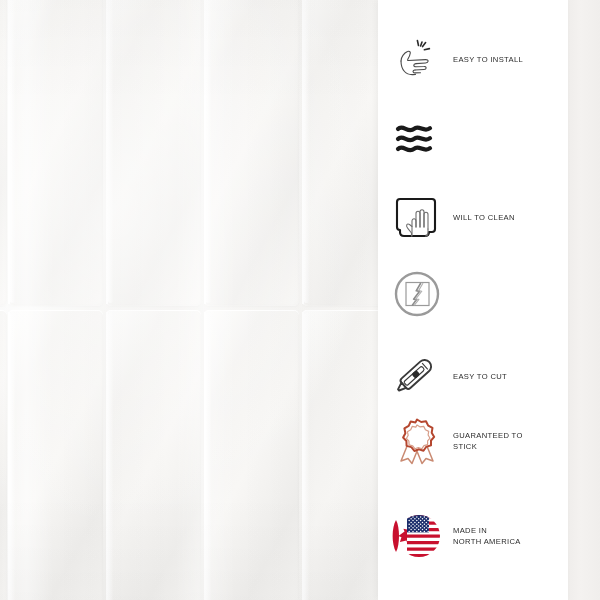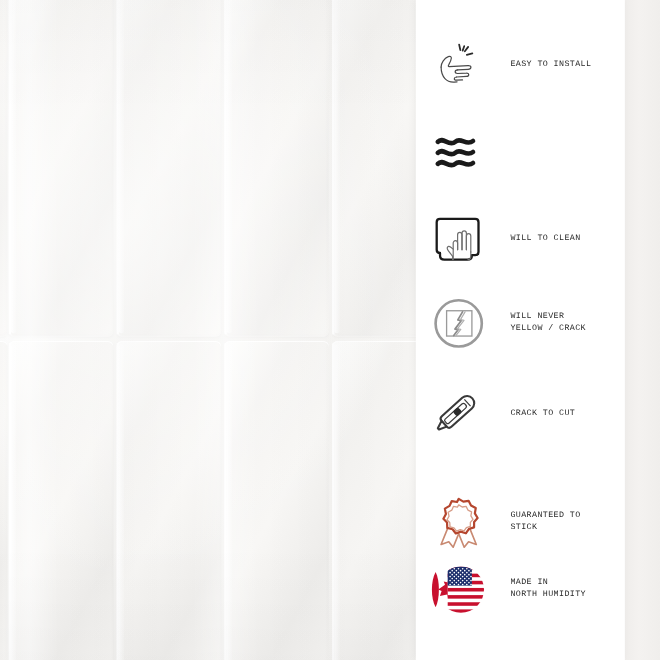--- a/index.html
+++ b/index.html
@@ -132,23 +132,23 @@
     height: 62px;
     display: flex;
     align-items: center;
     justify-content: center;
   }
   .feature-label {
     font-size: 7.6px;
     line-height: 1.45;
     letter-spacing: 0.35px;
     color: #2b2b2b;
-    font-family: Liberation Mono, monospace;
+    font-family: Liberation Sans, sans-serif;
     white-space: pre-line;
-    margin-left: 16px;
+    margin-left: 5px;
   }
 </style>
 </head>
 <body>
 
 <div id="root">
 
   <div class="tile-wall">
 
     <div class="tile" style="left:-88px;  top:-14px; width:95px;  height:320px;"></div>
@@ -223,40 +223,38 @@
 
       <div class="feature-row" style="top:263px;">
         <div class="feature-icon">
           <svg width="56" height="56" viewBox="0 0 56 56" aria-hidden="true">
             <circle cx="28" cy="28" r="21" fill="none" stroke="#9a9a9a" stroke-width="2.4"></circle>
             <rect x="17" y="16.5" width="23" height="23" fill="#ffffff" stroke="#9a9a9a" stroke-width="1.2"></rect>
             <path d="M31.5 17.5 L27.2 24.8 L30.4 25.4 L24.6 33.2 L27.6 33.6 L23.5 39" fill="none" stroke="#8c8c8c" stroke-width="1.6" stroke-linejoin="round" stroke-linecap="round"></path>
             <path d="M33.8 17.5 L29.6 24.6 L32.8 25.2 L26.8 33.0 L29.9 33.4 L25.6 38.8" fill="none" stroke="#b0b0b0" stroke-width="1.1" stroke-linejoin="round" stroke-linecap="round"></path>
           </svg>
         </div>
-        <div class="feature-label">WILL NEVER
-YELLOW / CRACK</div>
       </div>
 
       <div class="feature-row" style="top:345px;">
         <div class="feature-icon">
           <svg width="56" height="56" viewBox="0 0 56 56" aria-hidden="true">
             <g transform="rotate(-42 28 28)">
               <path d="M12 22.5 C12 20.8 13.3 19.5 15 19.5 L40 19.5 C43.6 19.5 46.5 22.3 46.5 26 C46.5 29.7 43.6 32.5 40 32.5 L15 32.5 C13.3 32.5 12 31.2 12 29.5 Z" fill="#ffffff" stroke="#3a3a3a" stroke-width="1.9" stroke-linejoin="round"></path>
               <path d="M12 22.5 L5 25.2 L5 26.8 L12 29.5 Z" fill="#ffffff" stroke="#3a3a3a" stroke-width="1.9" stroke-linejoin="round"></path>
               <path d="M15.5 23.5 L36 23.5 C37.2 23.5 38 24.4 38 25.5 L38 26.5 C38 27.6 37.2 28.5 36 28.5 L15.5 28.5 C14.6 28.5 14 27.9 14 27 L14 25 C14 24.1 14.6 23.5 15.5 23.5 Z" fill="none" stroke="#3a3a3a" stroke-width="1.1"></path>
               <rect x="25" y="23.0" width="6.5" height="6" rx="1.8" fill="#2b2b2b"></rect>
               <line x1="40.5" y1="21.8" x2="40.5" y2="30.2" stroke="#3a3a3a" stroke-width="1.1"></line>
             </g>
           </svg>
         </div>
-        <div class="feature-label">CRACK TO CUT</div>
-      </div>
-
-      <div class="feature-row" style="top:444px;">
+        <div class="feature-label">EASY TO CUT</div>
+      </div>
+
+      <div class="feature-row" style="top:410px;">
         <div class="feature-icon">
           <svg width="56" height="56" viewBox="0 0 56 56" aria-hidden="true">
             <path d="M18.5 32 L12 48 L19 45.5 L23 50.5 L28.5 37 Z" fill="#ffffff" stroke="#c98a72" stroke-width="1.5" stroke-linejoin="round"></path>
             <path d="M37.5 32 L44 48 L37 45.5 L33 50.5 L27.5 37 Z" fill="#ffffff" stroke="#c98a72" stroke-width="1.5" stroke-linejoin="round"></path>
             <path d="M28 6.5
                      L32.2 9.0 L37.0 8.3 L39.2 12.6 L43.5 14.9 L42.7 19.7 L45.2 23.9 L42.0 27.5 L42.0 32.4 L37.3 33.8 L34.5 37.8 L29.9 36.3 L25.4 38.0 L22.4 34.1 L17.6 32.9 L17.4 28.0 L14.1 24.5 L16.4 20.2 L15.4 15.4 L19.7 12.9 L21.7 8.5 L26.5 9.4 Z" fill="#ffffff" stroke="#b5472f" stroke-width="2.0" stroke-linejoin="round"></path>
             <path d="M28 12
                      L31.2 13.9 L34.8 13.4 L36.4 16.7 L39.7 18.4 L39.1 22.0 L41.0 25.2 L38.6 27.9 L38.6 31.6 L35.0 32.6 L32.9 35.7 L29.4 34.5 L26.0 35.8 L23.7 32.8 L20.1 31.9 L19.9 28.2 L17.4 25.5 L19.2 22.3 L18.4 18.7 L21.7 16.8 L23.2 13.4 L26.8 14.1 Z" fill="#ffffff" stroke="#d79d88" stroke-width="1.2" stroke-linejoin="round"></path>
           </svg>
         </div>
@@ -362,19 +360,19 @@
                       <circle cx="33.6" cy="25.4" r="0.75"></circle>
                     <circle cx="37.4" cy="25.4" r="0.75"></circle>
                       <circle cx="41.2" cy="25.4" r="0.75"></circle>
                   </g>
                 </g>
               </g>
             </g>
           </svg>
         </div>
         <div class="feature-label">MADE IN
-NORTH HUMIDITY</div>
+NORTH AMERICA</div>
       </div>
 
     </div>
   </div>
 
 </div>
 
 </body></html>

